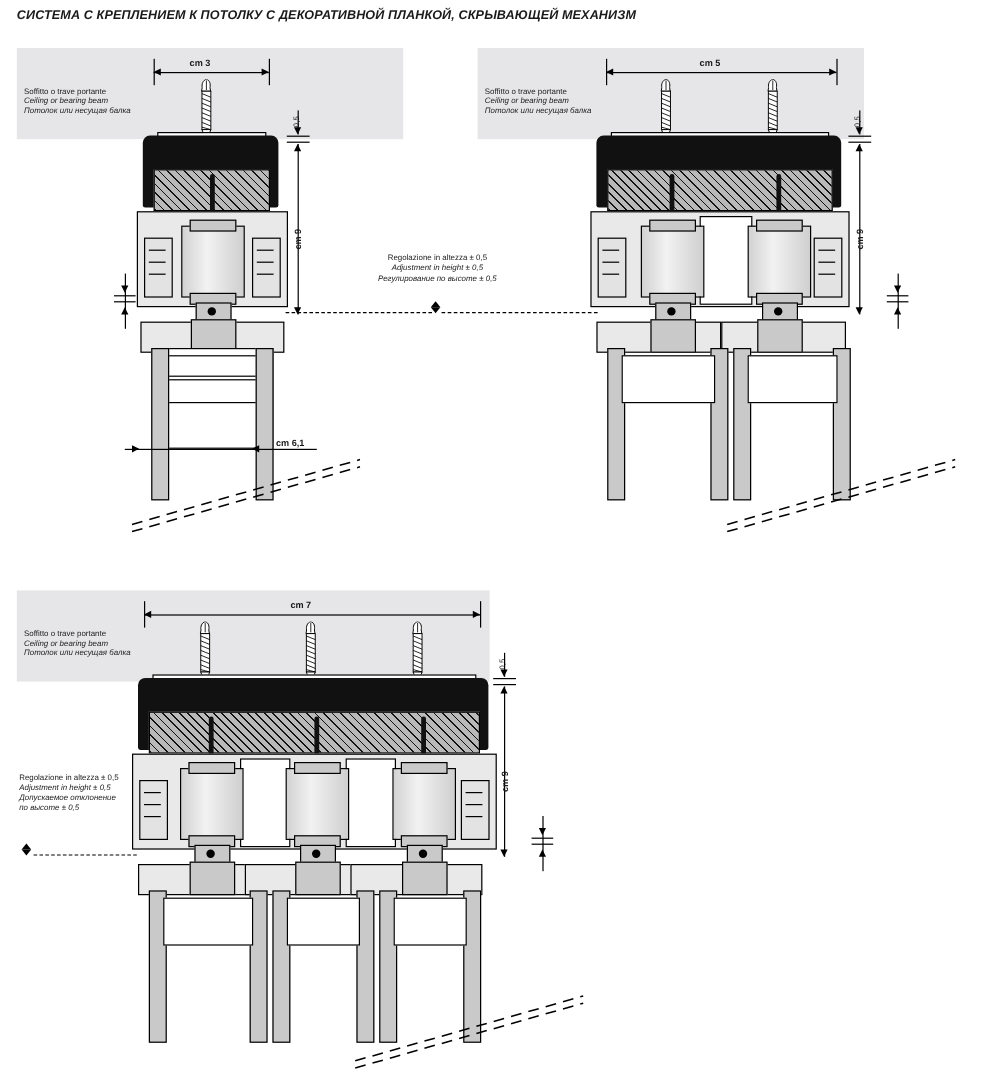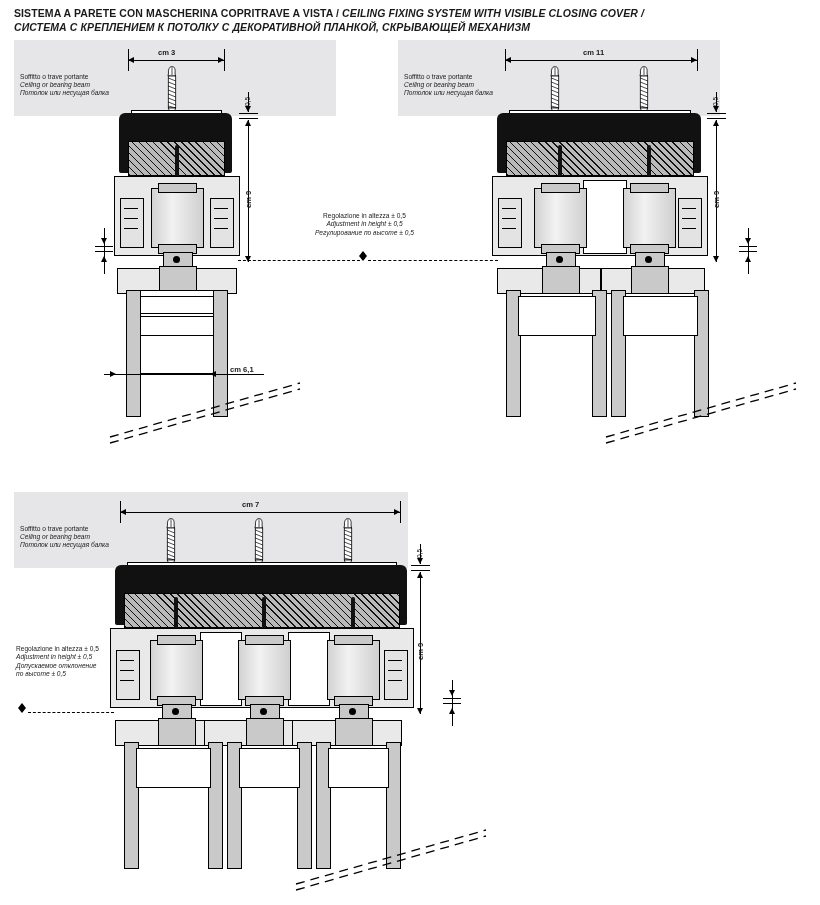--- a/index.html
+++ b/index.html
@@ -62,23 +62,20 @@
   .leaf{position:absolute;background:#c9c9c9;border:1px solid #000;}
   .leafwhite{position:absolute;background:#fff;border:1px solid #000;}
   .blk{position:absolute;background:#111;}
   .gline{position:absolute;background:#000;}
   .gwhite{position:absolute;background:#fff;border:1px solid #000;}
 </style>
 </head>
 <body>
 
 <div id="title">
-  <div class="t-line1">
-    <span class="it">SISTEMA A PARETE CON MASCHERINA COPRITRAVE A VISTA</span><span class="it"> / </span><span class="en">CEILING FIXING SYSTEM WITH VISIBLE CLOSING COVER /</span>
-  </div>
   <div class="ru">СИСТЕМА С КРЕПЛЕНИЕМ К ПОТОЛКУ С ДЕКОРАТИВНОЙ ПЛАНКОЙ, СКРЫВАЮЩЕЙ МЕХАНИЗМ</div>
 </div>
 
 <div class="panel">
 
   <div class="ceiling-band" style="left:14px;top:40px;width:322px;height:76px;"></div>
 
   <div class="ceil-label" style="left:20px;top:73px;">
     <div class="l1">Soffitto o trave portante</div>
     <div class="l2">Ceiling or bearing beam</div>
@@ -182,21 +179,21 @@
     <div class="l1">Soffitto o trave portante</div>
     <div class="l2">Ceiling or bearing beam</div>
     <div class="l3">Потолок или несущая балка</div>
   </div>
 
   <div class="tick-v" style="left:505px;top:49px;height:22px;"></div>
   <div class="tick-v" style="left:697px;top:49px;height:22px;"></div>
   <div class="dim-h" style="left:505px;top:60px;width:192px;"></div>
   <div class="arrL" style="left:505px;top:57px;"></div>
   <div class="arrR" style="left:691px;top:57px;"></div>
-  <div class="dlabel" style="left:583px;top:48px;">cm  11</div>
+  <div class="dlabel" style="left:583px;top:48px;">cm  5</div>
 
   <div>
     <svg style="position:absolute;left:547px;top:66px;" width="16" height="56" viewBox="0 0 16 56">
       <path d="M8 0 C5 1 4 4 4.5 7 L4 10 L11.5 10 L11 7 C11.5 4 11 1 8 0 Z" fill="#fff" stroke="#000" stroke-width=".8"></path>
       <path d="M8 1 L8 9" stroke="#000" stroke-width=".7"></path>
       <rect x="4.3" y="10" width="7.4" height="32" fill="#fff" stroke="#000" stroke-width=".8"></rect>
       <path d="M4.3 12 L11.7 15 M4.3 16 L11.7 19 M4.3 20 L11.7 23 M4.3 24 L11.7 27 M4.3 28 L11.7 31 M4.3 32 L11.7 35 M4.3 36 L11.7 39 M4.3 40 L11.7 42" stroke="#000" stroke-width=".7" fill="none"></path>
       <path d="M4.3 42 L8 52 L11.7 42 Z" fill="#fff" stroke="#000" stroke-width=".8"></path>
     </svg>
   </div>

